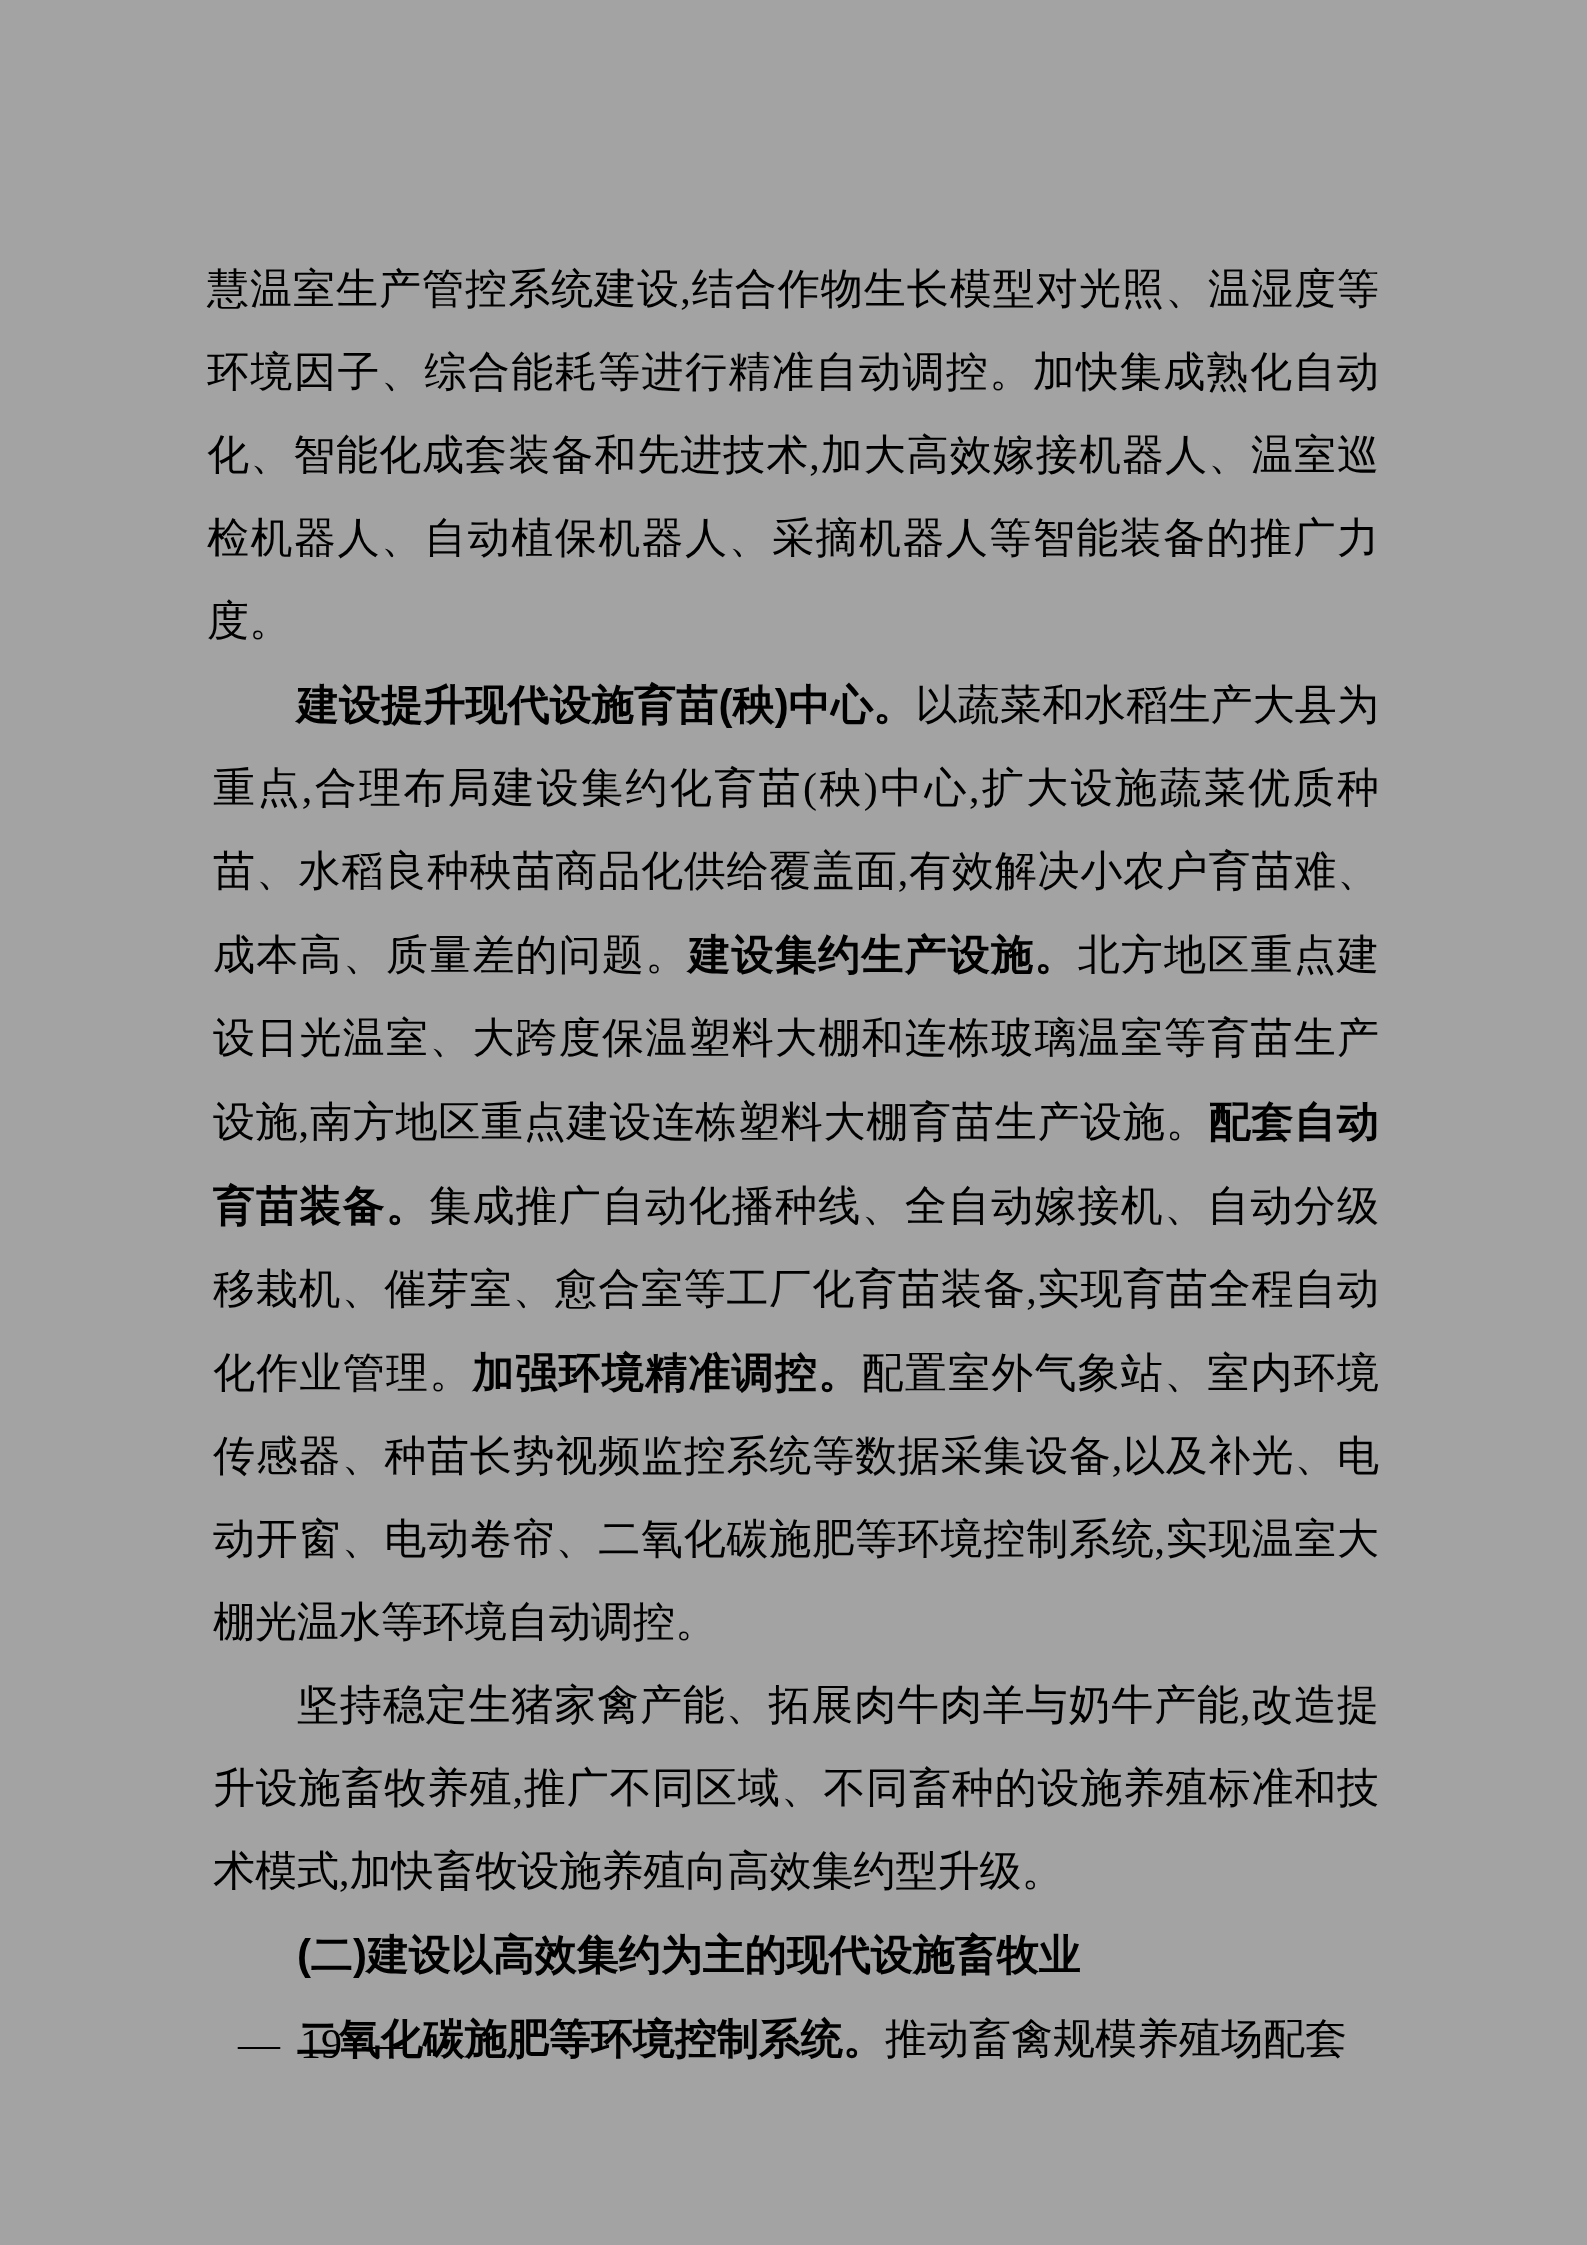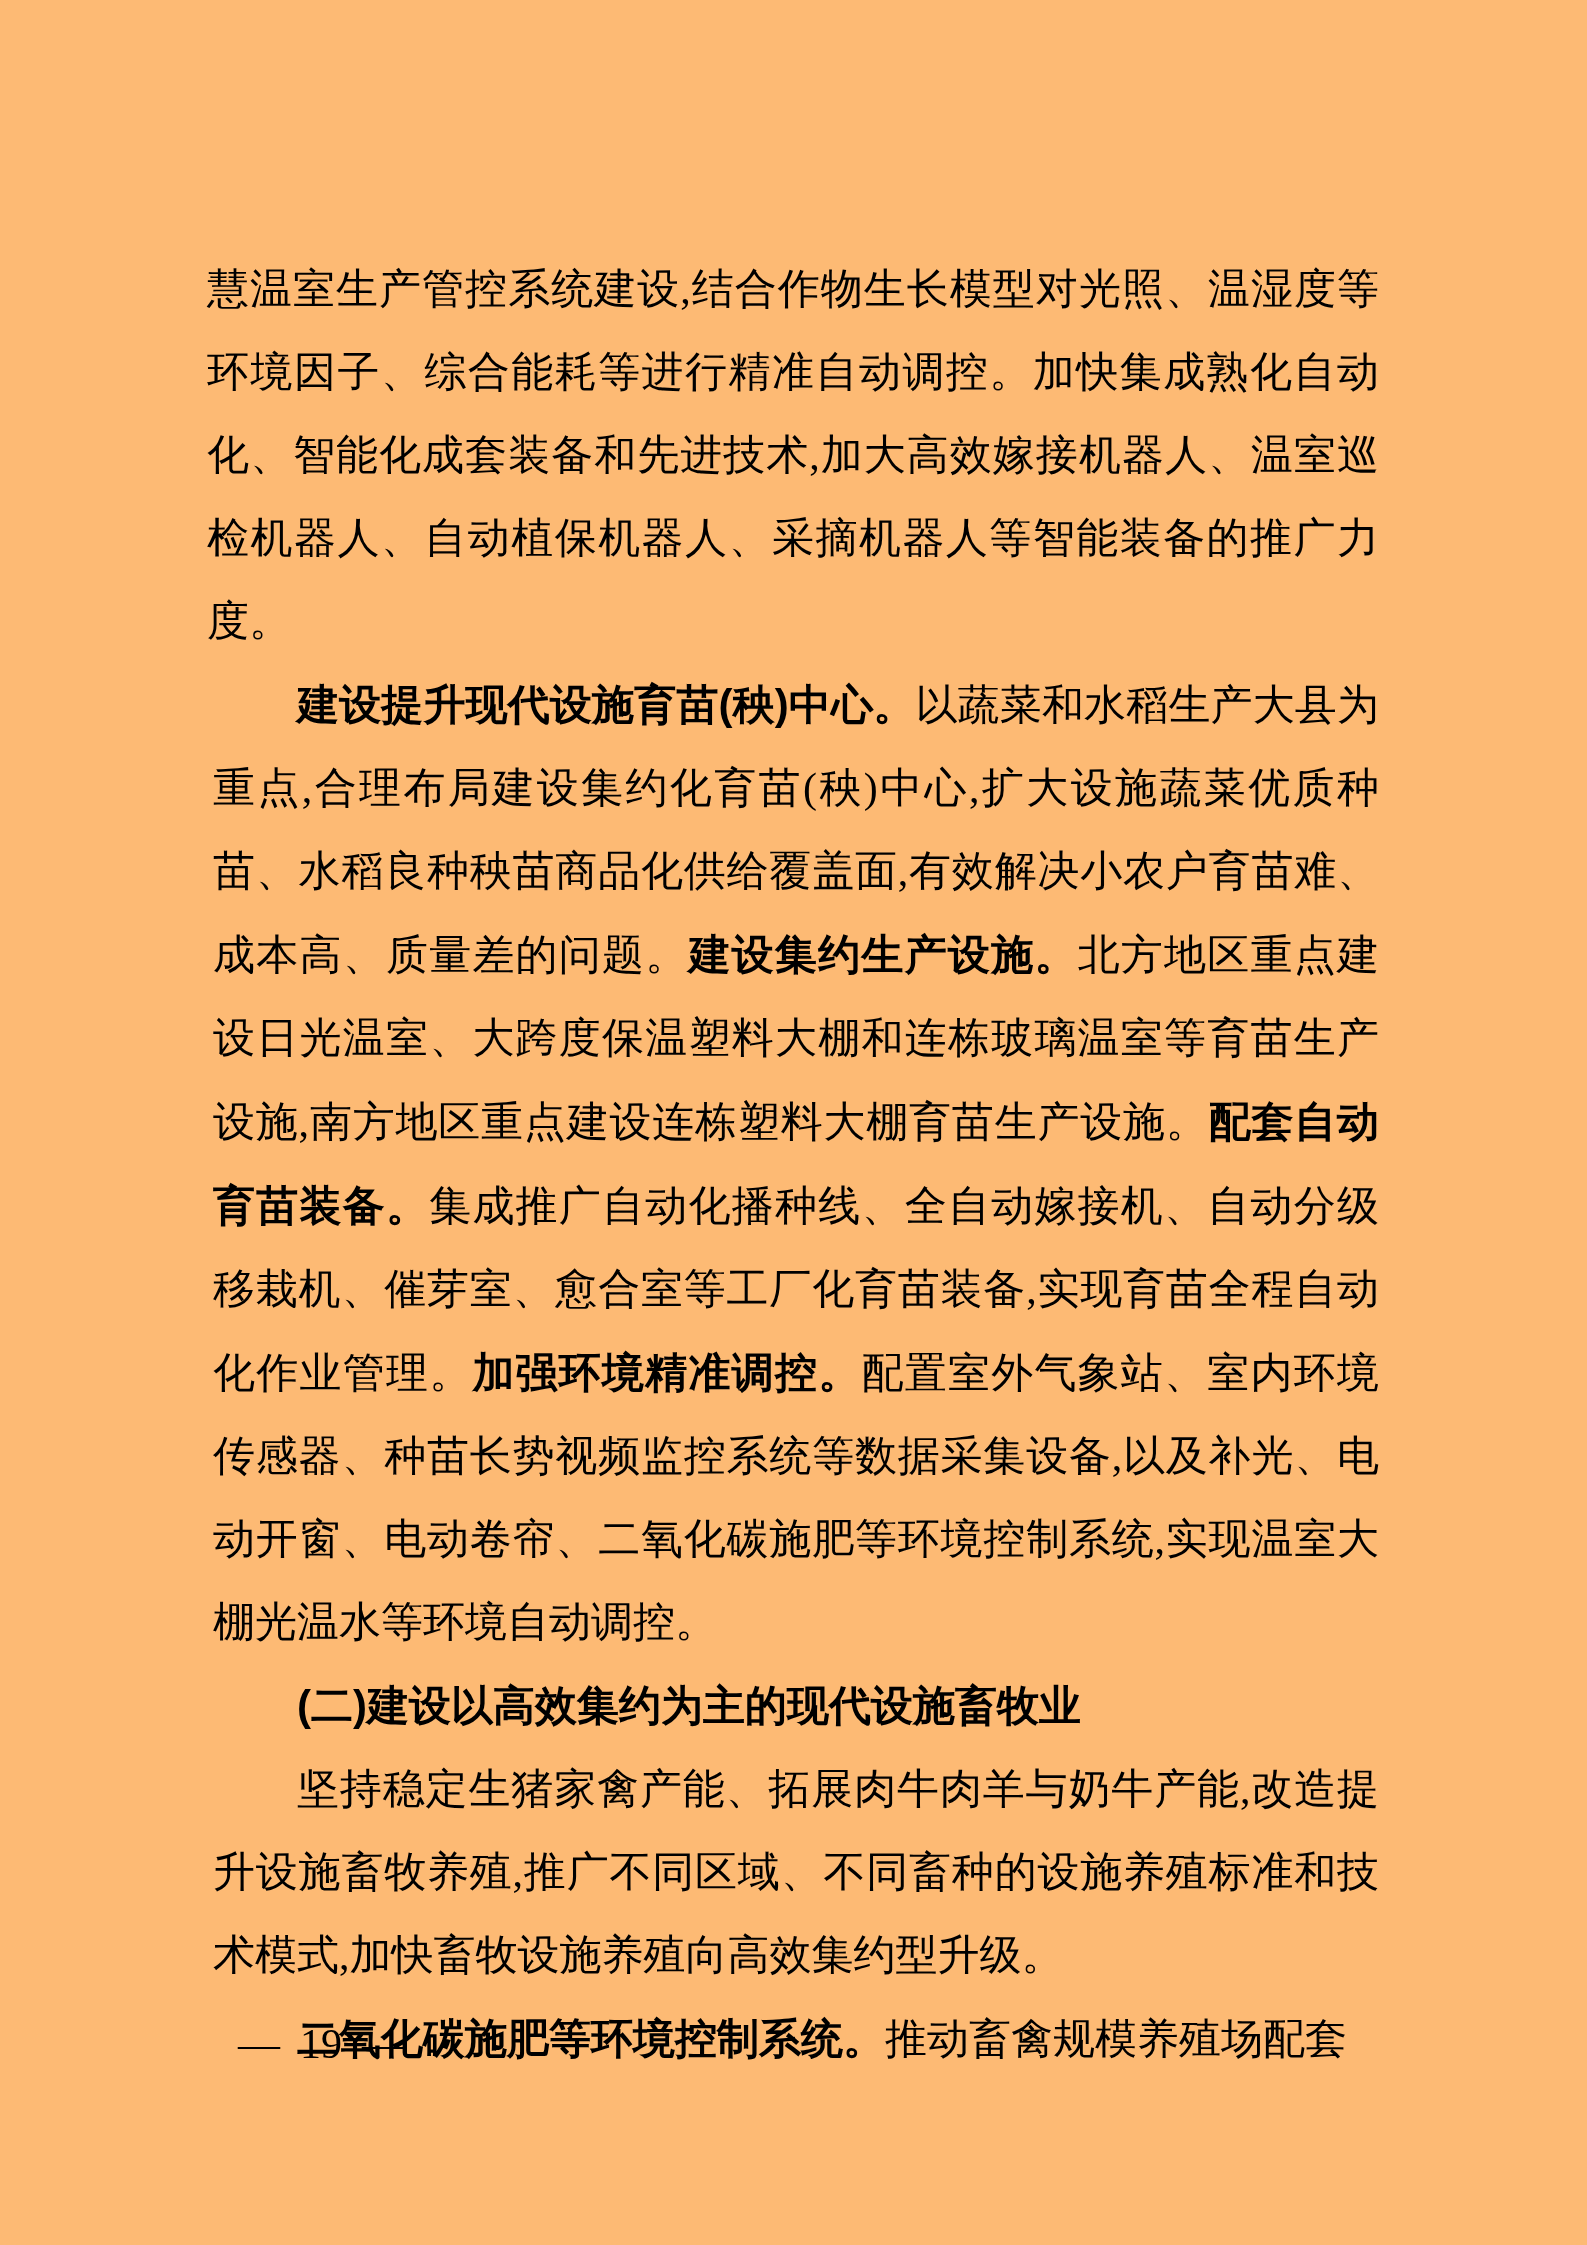--- a/index.html
+++ b/index.html
@@ -4,21 +4,21 @@
 <style>
   html, body {
     margin: 0;
     padding: 0;
     background: #ffffff;
   }
   .page {
     position: relative;
     width: 1587px;
     height: 2245px;
-    background: #fdba74;
+    background: #a3a3a3;
     overflow: hidden;
   }
   .content {
     position: absolute;
     left: 207px;
     top: 248px;
     width: 1172px;
     font-family: "Liberation Serif", serif;
     font-size: 42px;
     line-height: 83px;
@@ -60,23 +60,23 @@
 <body>
 
 <div class="page">
 
   <div class="content">
 
     <p class="para"><span class="run-regular">慧温室生产管控系统建设,结合作物生长模型对光照、温湿度等环境因子、综合能耗等进行精准自动调控。加快集成熟化自动化、智能化成套装备和先进技术,加大高效嫁接机器人、温室巡检机器人、自动植保机器人、采摘机器人等智能装备的推广力度。</span></p>
 
     <p class="para indent"><span class="run-bold">建设提升现代设施育苗(秧)中心。</span><span class="run-regular">以蔬菜和水稻生产大县为重点,合理布局建设集约化育苗(秧)中心,扩大设施蔬菜优质种苗、水稻良种秧苗商品化供给覆盖面,有效解决小农户育苗难、成本高、质量差的问题。</span><span class="run-bold">建设集约生产设施。</span><span class="run-regular">北方地区重点建设日光温室、大跨度保温塑料大棚和连栋玻璃温室等育苗生产设施,南方地区重点建设连栋塑料大棚育苗生产设施。</span><span class="run-bold">配套自动育苗装备。</span><span class="run-regular">集成推广自动化播种线、全自动嫁接机、自动分级移栽机、催芽室、愈合室等工厂化育苗装备,实现育苗全程自动化作业管理。</span><span class="run-bold">加强环境精准调控。</span><span class="run-regular">配置室外气象站、室内环境传感器、种苗长势视频监控系统等数据采集设备,以及补光、电动开窗、电动卷帘、二氧化碳施肥等环境控制系统,实现温室大棚光温水等环境自动调控。</span></p>
 
+    <p class="para indent"><span class="run-regular">坚持稳定生猪家禽产能、拓展肉牛肉羊与奶牛产能,改造提升设施畜牧养殖,推广不同区域、不同畜种的设施养殖标准和技术模式,加快畜牧设施养殖向高效集约型升级。</span></p>
+
     <p class="para indent"><span class="run-bold">(二)建设以高效集约为主的现代设施畜牧业</span></p>
-
-    <p class="para indent"><span class="run-regular">坚持稳定生猪家禽产能、拓展肉牛肉羊与奶牛产能,改造提升设施畜牧养殖,推广不同区域、不同畜种的设施养殖标准和技术模式,加快畜牧设施养殖向高效集约型升级。</span></p>
 
     <p class="para indent"><span class="run-bold">二氧化碳施肥等环境控制系统。</span><span class="run-regular">推动畜禽规模养殖场配套</span></p>
 
   </div>
 
   <div class="footer">
     <span>—</span>
       <span>19</span>
       <span>—</span>
   </div>

